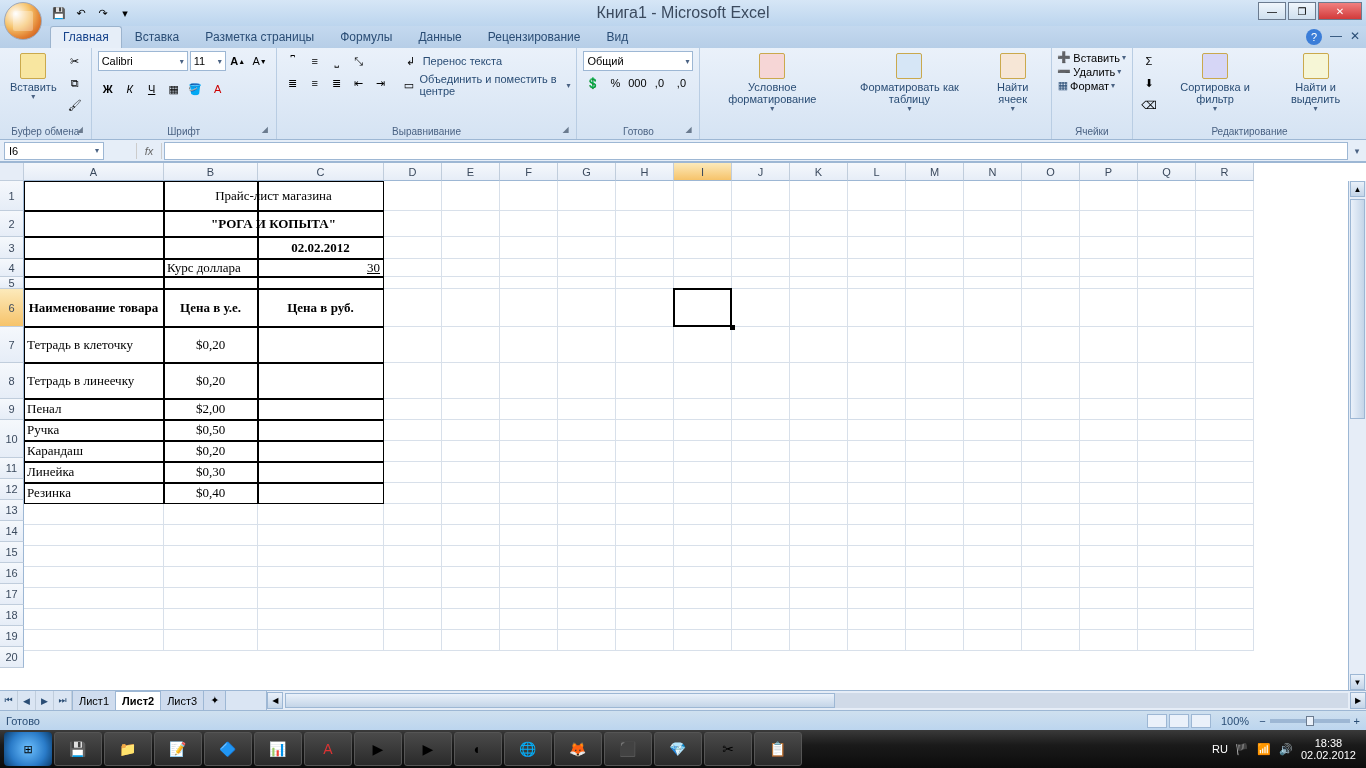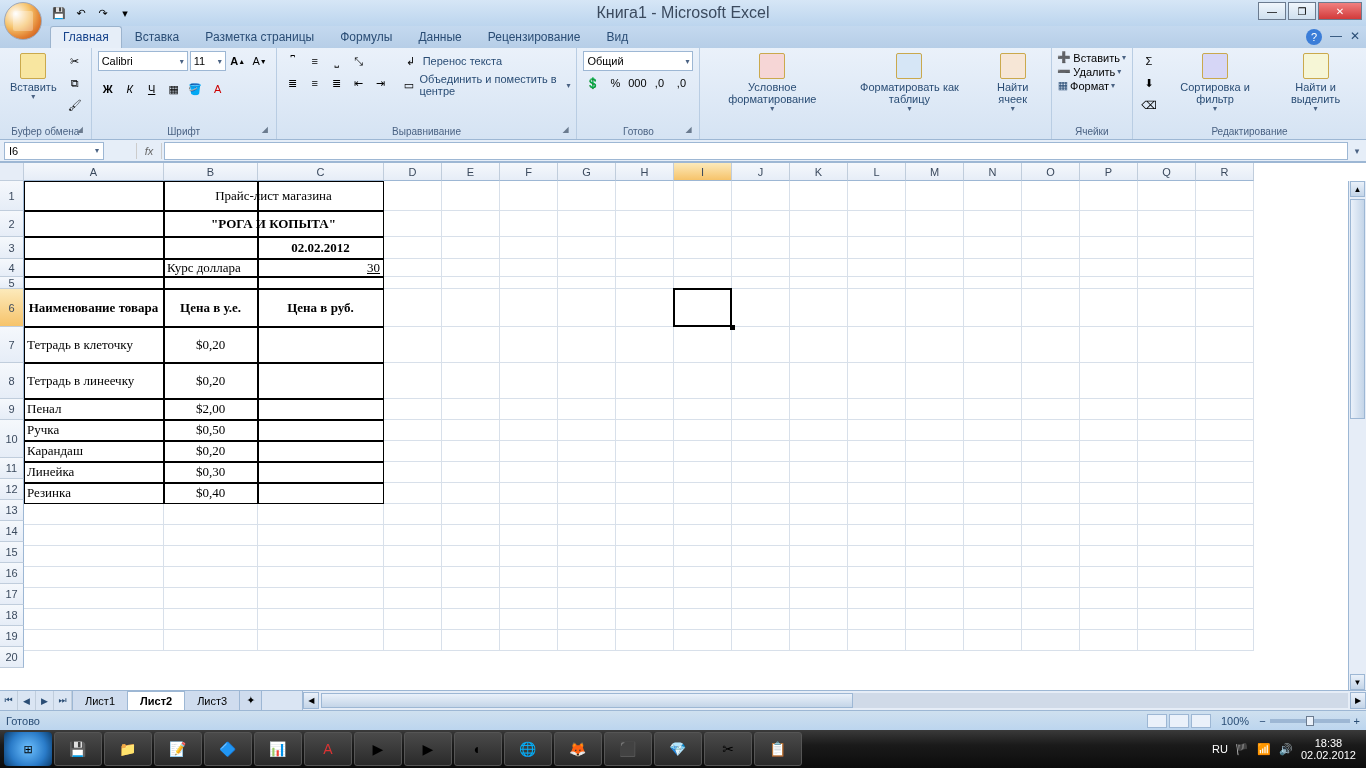--- a/index.html
+++ b/index.html
@@ -59,21 +59,21 @@
 .cell.bolder { font-weight:bold; }
 .cell.center { justify-content:center; text-align:center;}
 .cell.right { justify-content:flex-end;text-decoration:underline; }
 .sel-outline { position:absolute; border:2px solid #000; pointer-events:none; z-index:5;}
 .sel-handle { position:absolute; width:5px; height:5px; background:#000; z-index:6;}
 
 
 .sheetbar { height:20px; background:#dae5f3; border-top:1px solid #9db7d4; display:flex; align-items:stretch; position:relative;}
 .navset { display:flex; border-right:1px solid #9db7d4;}
 .navbtn { width:18px; display:flex; align-items:center; justify-content:center; font-size:9px; color:#2a4d75; cursor:pointer; border-right:1px solid #c0cddc;}
-.sheettab { padding:2px 12px; font-size:11px; border-right:1px solid #9db7d4; background:#cfdcee; cursor:pointer; display:flex; align-items:center; position:relative;}
+.sheettab { padding:2px 6px; font-size:11px; border-right:1px solid #9db7d4; background:#cfdcee; cursor:pointer; display:flex; align-items:center; position:relative;}
 .sheettab.active { background:#fff; font-weight:bold; border-top:1px solid #9db7d4;}
 .hscroll { flex:1; margin-left:40px; background:#e6edf7; border-left:1px solid #9db7d4; position:relative;}
 .hscroll-track{position:absolute;left:18px;right:18px;top:2px;bottom:2px;background:#d0dae8;}
 .hscroll-thumb{position:absolute;left:18px;width:50%;top:2px;bottom:2px;background:linear-gradient(#eaf1fa,#c4d5e8);border:1px solid #9db7d4;}
 .hscroll-btn{position:absolute;width:16px;top:1px;bottom:1px;background:linear-gradient(#eaf1fa,#c4d5e8);border:1px solid #9db7d4;display:flex;align-items:center;justify-content:center;font-size:8px;cursor:pointer;}
 
 
 .vscroll{position:absolute;right:0;top:18px;bottom:0;width:18px;background:#e6edf7;border-left:1px solid #9db7d4;}
 .vscroll-btn{position:absolute;left:1px;right:1px;height:16px;background:linear-gradient(#eaf1fa,#c4d5e8);border:1px solid #9db7d4;display:flex;align-items:center;justify-content:center;font-size:8px;cursor:pointer;}
 .vscroll-thumb{position:absolute;left:1px;right:1px;top:18px;height:220px;background:linear-gradient(90deg,#eaf1fa,#c4d5e8);border:1px solid #9db7d4;}

